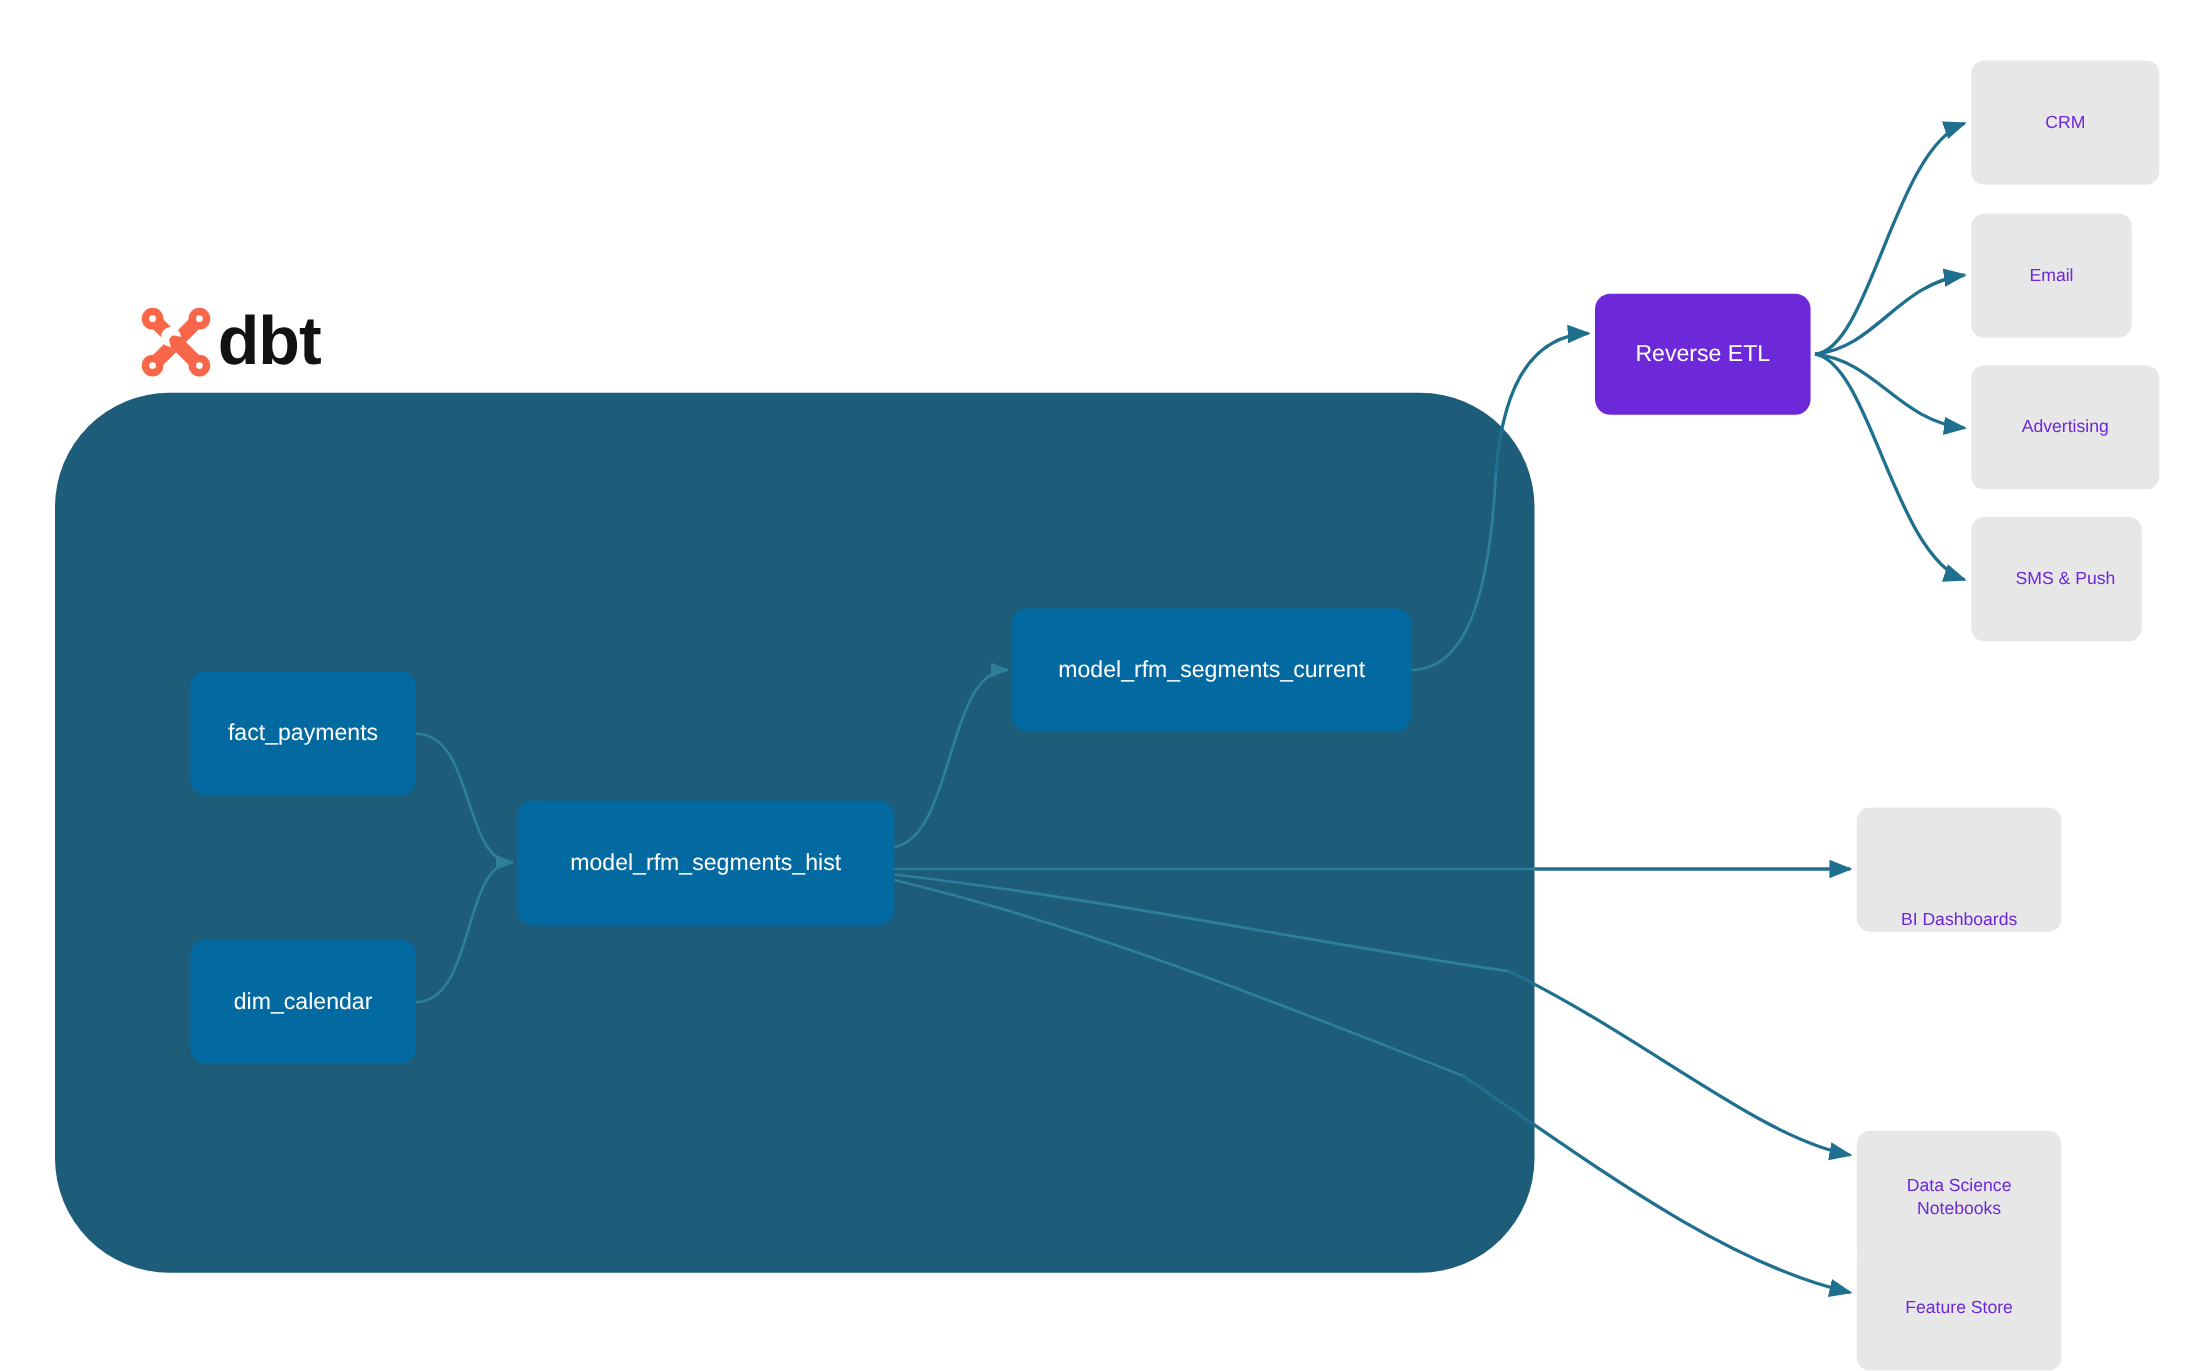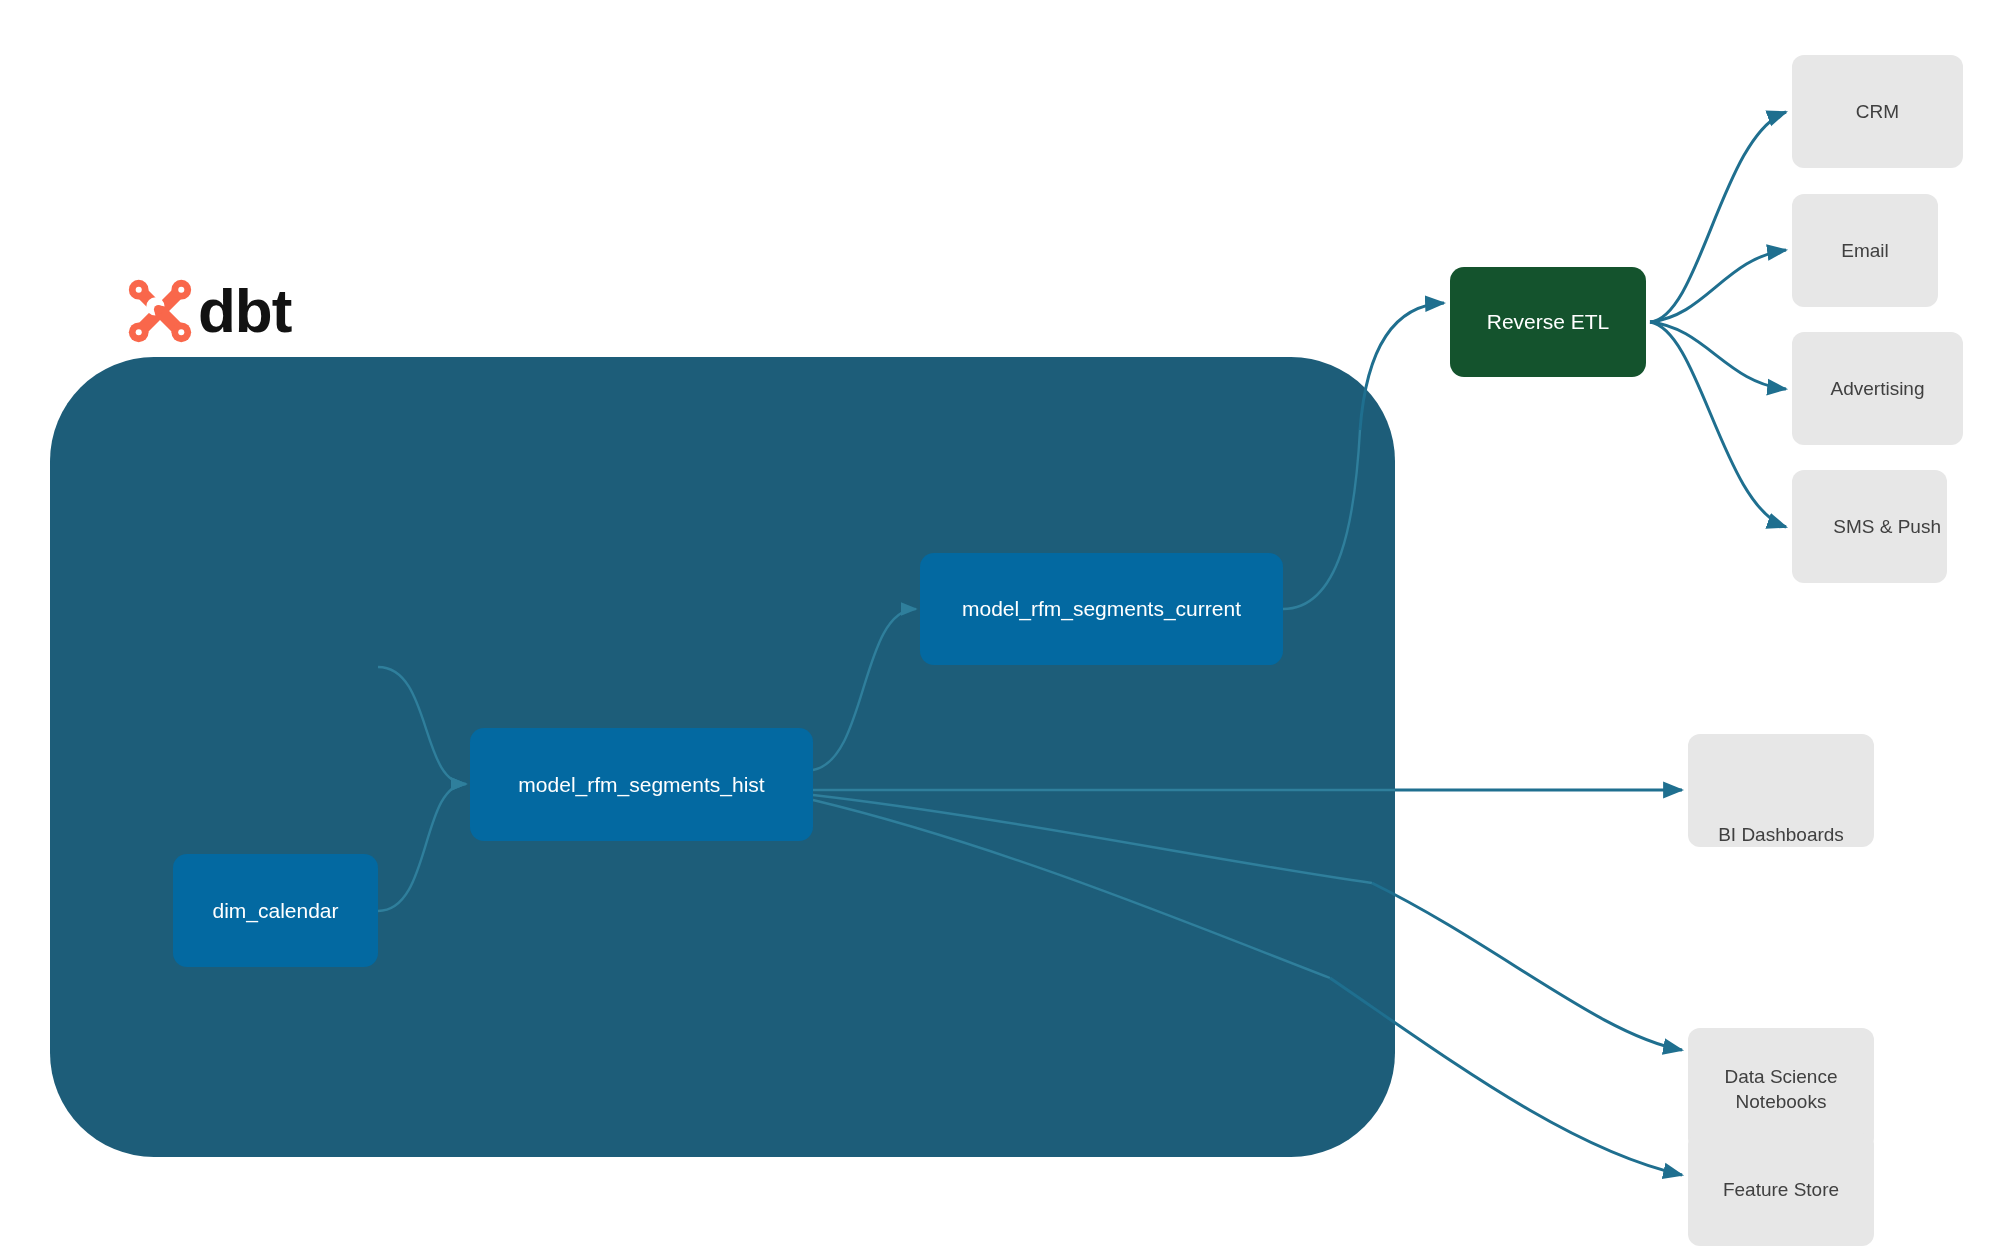--- a/index.html
+++ b/index.html
@@ -67,32 +67,32 @@
     box-sizing: border-box;
   }
   .node-model {
     background: #0369a1;
     color: #ffffff;
     border-radius: 14px;
     font-size: 21px;
     padding: 0 18px;
   }
   .node-green {
-    background: #14532d;
+    background: #6d28d9;
     color: #ffffff;
     border-radius: 14px;
     font-size: 21px;
   }
   .node-gray {
     background: #e7e7e7;
-    color: #404040;
+    color: #6d28d9;
     border-radius: 12px;
-    font-size: 19px;
+    font-size: 16px;
     line-height: 1.32;
-    padding: 0 6px;
+    padding: 0 24px;
   }
 
   
   #node-fact_payments            { left: 173px;  top: 610px; width: 205px; height: 113px; }
   #node-dim_calendar             { left: 173px;  top: 854px; width: 205px; height: 113px; }
   #node-model_rfm_segments_hist  { left: 470px;  top: 728px; width: 343px; height: 113px; text-align: center; }
   #node-model_rfm_segments_current { left: 920px; top: 553px; width: 363px; height: 112px; }
   #node-reverse_etl              { left: 1450px; top: 267px; width: 196px; height: 110px; }
   #node-crm                      { left: 1792px; top: 55px;  width: 171px; height: 113px; }
   #node-email                    { left: 1792px; top: 194px; width: 146px; height: 113px; }
@@ -174,20 +174,23 @@
 
     <path class="edge-inner" d="M813,800 C1000,845 1180,920 1330,978"></path>
     <path class="edge-outer" d="M1330,978 C1450,1060 1570,1150 1682,1175" marker-end="url(#ah-out)"></path>
 
     <path class="edge-outer" d="M1650,322 C1700,318 1722,135 1786,112" marker-end="url(#ah-out)"></path>
     <path class="edge-outer" d="M1650,322 C1706,316 1725,258 1786,250" marker-end="url(#ah-out)"></path>
     <path class="edge-outer" d="M1650,322 C1706,328 1726,383 1786,389" marker-end="url(#ah-out)"></path>
     <path class="edge-outer" d="M1650,322 C1700,330 1722,505 1786,527" marker-end="url(#ah-out)"></path>
   </svg>
 
+  <div class="node node-model" id="node-fact_payments">
+    <span>fact_payments</span>
+  </div>
 
   <div class="node node-model" id="node-dim_calendar">
     <span>dim_calendar</span>
   </div>
 
   <div class="node node-model" id="node-model_rfm_segments_hist">
     <span>model_rfm_segments_hist</span>
   </div>
 
   <div class="node node-model" id="node-model_rfm_segments_current">

